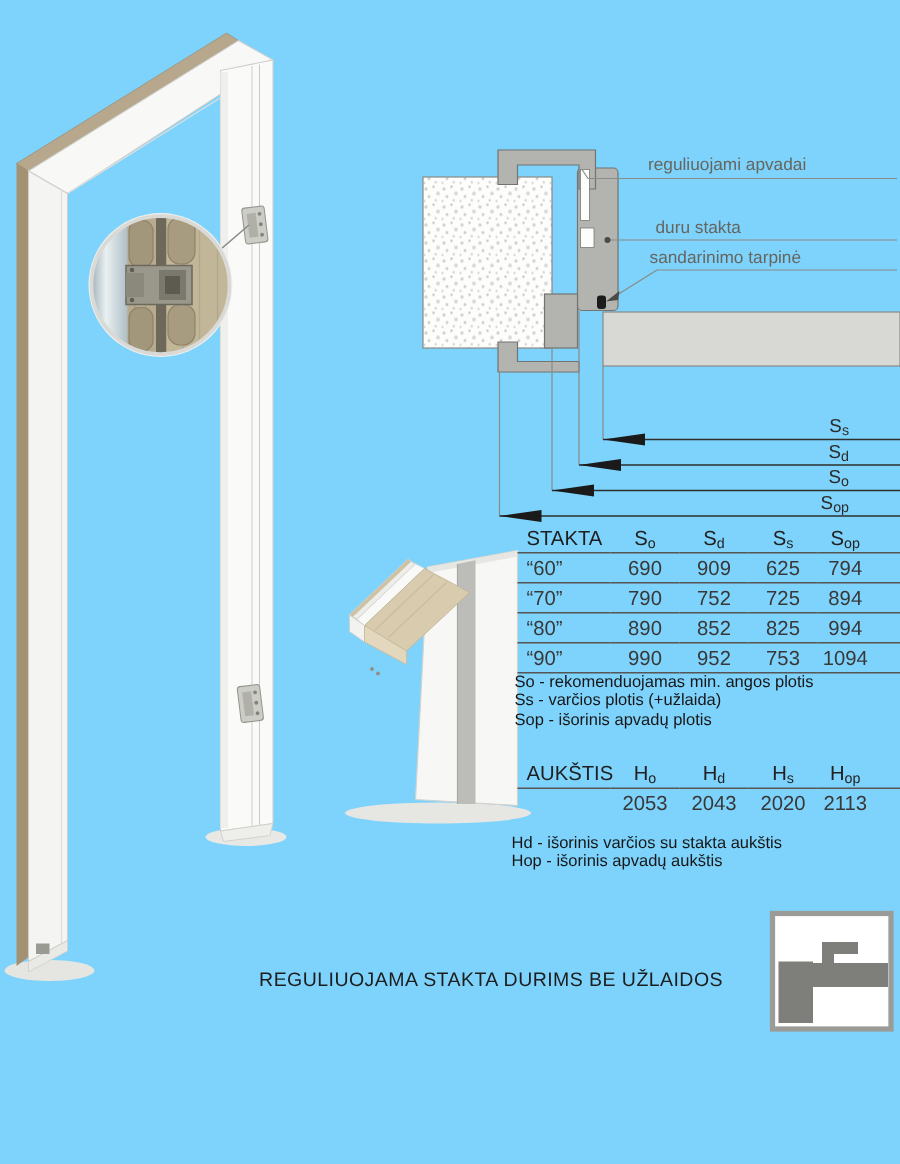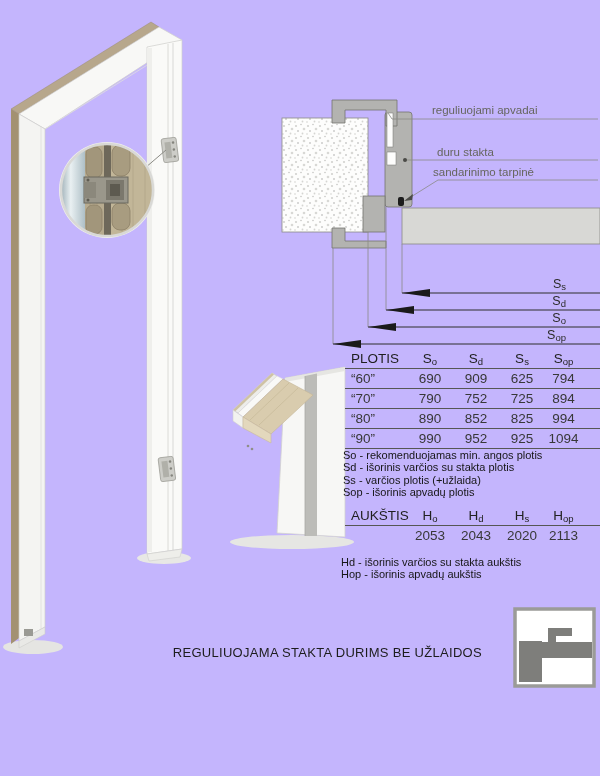--- a/index.html
+++ b/index.html
@@ -1,17 +1,17 @@
 <!DOCTYPE html>
 <html><head>
 <meta charset="utf-8">
 <style>
   html,body{margin:0;padding:0;}
   body{font-family:"Liberation Sans", sans-serif; background:#e9e9e7;}
-  .page{position:relative;width:600px;height:776px;background:#c4b5fd;overflow:hidden;}
+  .page{position:relative;width:600px;height:776px;background:#7dd3fc;overflow:hidden;}
   .abs{position:absolute;}
   
   .part-label{position:absolute;font-size:11.5px;color:#66665f;white-space:nowrap;}
   
   .dim-label{position:absolute;left:524px;width:42px;text-align:right;font-size:12.5px;color:#2c2c2a;}
   .dim-label .sub, .hdr .sub{font-size:9.5px;position:relative;top:2px;}
   
   table.spec{border-collapse:collapse;table-layout:fixed;width:255px;font-size:13.5px;color:#383838;}
   table.spec col.c0{width:62px;} table.spec col.c1{width:46px;} table.spec col.c2{width:46px;}
   table.spec col.c3{width:46px;} table.spec col.c4{width:55px;}
@@ -207,21 +207,21 @@
   <table class="spec abs" style="left:345px;top:348px">
     <colgroup>
         <col class="c0">
         <col class="c1">
         <col class="c2">
         <col class="c3">
         <col class="c4">
       </colgroup>
     <tbody>
         <tr class="hdr">
-      <th class="tbl-title">PLOTIS</th>
+      <th class="tbl-title">STAKTA</th>
       <th><span>S</span><span class="sub">o</span></th>
       <th><span>S</span><span class="sub">d</span></th>
       <th><span>S</span><span class="sub">s</span></th>
       <th class="c4pad"><span>S</span><span class="sub">op</span></th>
     </tr>
     <tr>
       <td class="rowlabel">“60”</td>
       <td>690</td>
       <td>909</td>
       <td>625</td>
@@ -238,29 +238,28 @@
       <td class="rowlabel">“80”</td>
       <td>890</td>
       <td>852</td>
       <td>825</td>
       <td class="c4pad">994</td>
     </tr>
     <tr>
       <td class="rowlabel">“90”</td>
       <td>990</td>
       <td>952</td>
-      <td>925</td>
+      <td>753</td>
       <td class="c4pad">1094</td>
     </tr>
   </tbody>
     </table>
 
   <div class="legend" style="left:343px;top:449px">
     <div>So - rekomenduojamas min. angos plotis</div>
-    <div>Sd - išorinis varčios su stakta plotis</div>
     <div>Ss - varčios plotis (+užlaida)</div>
     <div>Sop - išorinis apvadų plotis</div>
   </div>
 
   <table class="spec abs" style="left:345px;top:505px">
     <colgroup>
         <col class="c0">
         <col class="c1">
         <col class="c2">
         <col class="c3">

